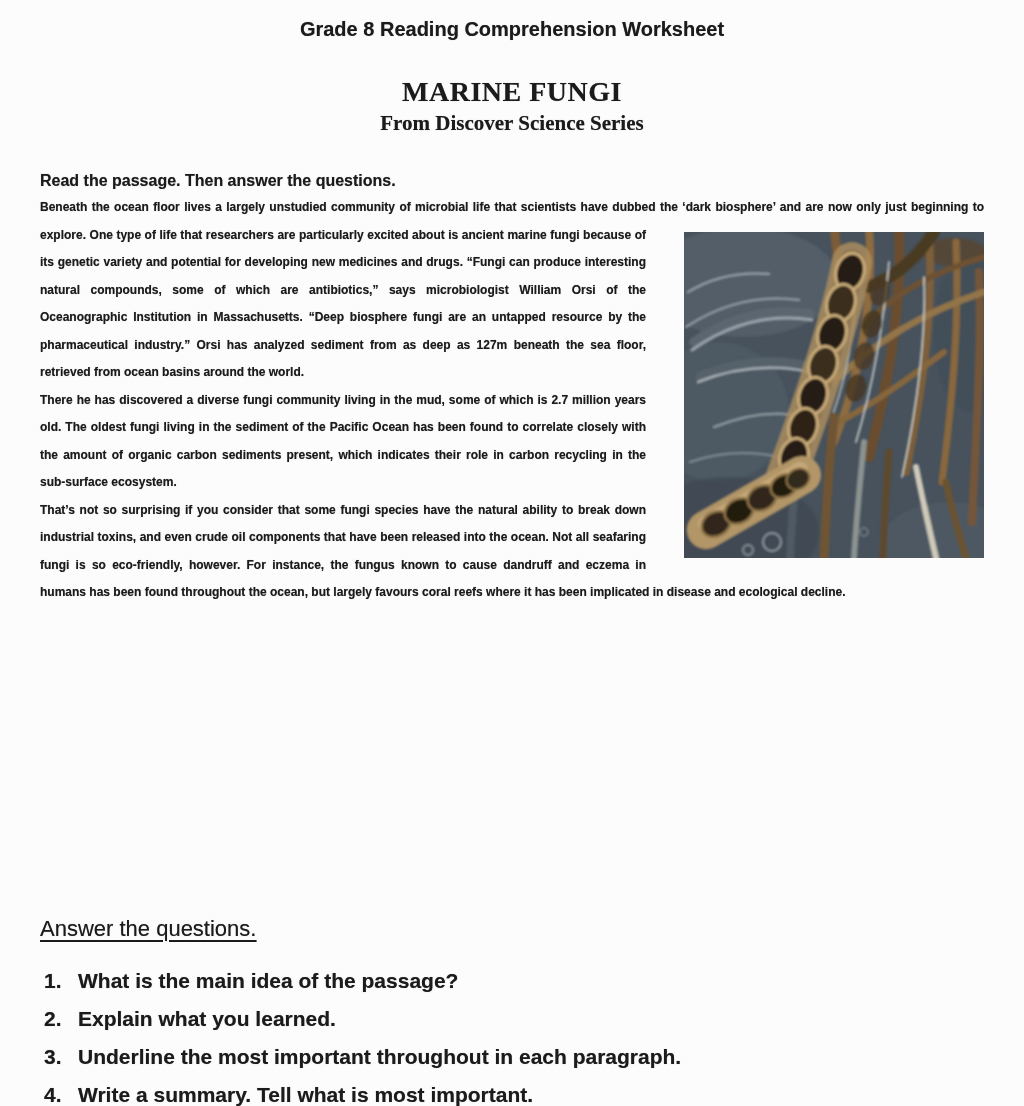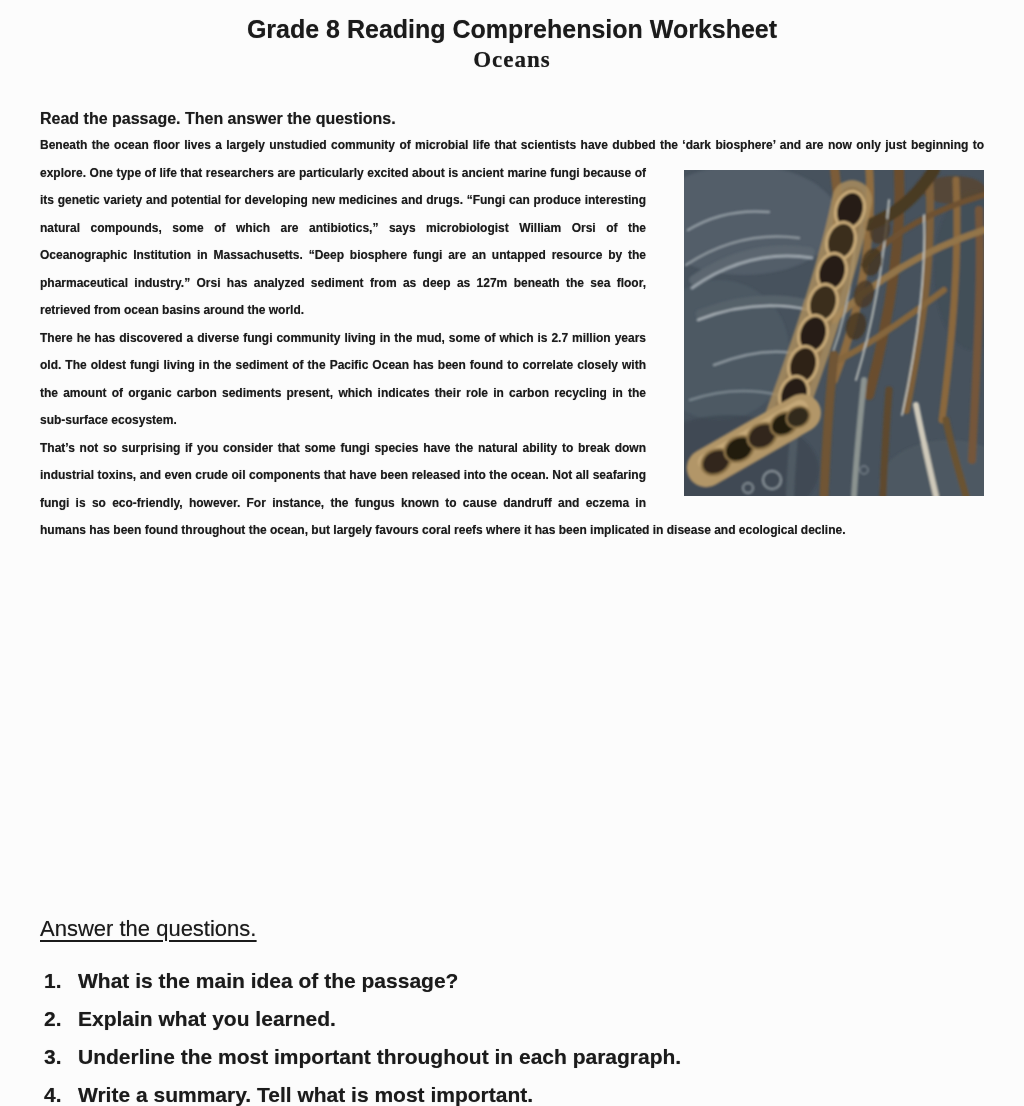--- a/index.html
+++ b/index.html
@@ -9,21 +9,21 @@
     height: 1106px;
     background: #fcfcfc;
     overflow: hidden;
     font-family: "Liberation Sans", "DejaVu Sans", sans-serif;
     color: #1b1b1b;
     text-shadow: 0 0 0.7px rgba(25,25,25,0.55);
   }
   .header { text-align: center; }
   .ws-title {
     margin: 14px 0 0 0;
-    font-size: 25px;
+    font-size: 20px;
     font-weight: bold;
     line-height: 30px;
   }
   .passage-title {
     margin: 33px 0 0 0;
     font-family: "Liberation Serif", "DejaVu Serif", serif;
     font-size: 28px;
     font-weight: bold;
     line-height: 30px;
     letter-spacing: 0.5px;
@@ -86,21 +86,22 @@
   .q-num { width: 34px; flex: none; }
   .q-text { flex: 1; }
 </style>
 </head>
 <body>
 
 <div class="page">
 
   <div class="header">
     <h1 class="ws-title">Grade 8 Reading Comprehension Worksheet</h1>
-    <div class="source-book">Oceans</div>
+    <h2 class="passage-title">MARINE FUNGI</h2>
+    <div class="source-line">From Discover Science Series</div>
   </div>
 
   <div class="content">
     <p class="instructions">Read the passage. Then answer the questions.</p>
 
     <div class="passage">
       <p>
         <span>Beneath the ocean floor lives a largely unstudied community of microbial life that scientists have dubbed the ‘dark biosphere’ and are now only just beginning to explore. One type of life that researchers are particularly excited about is ancient</span>
         <span class="photo-float">
           <svg viewBox="0 0 300 326" width="300" height="326" xmlns="http://www.w3.org/2000/svg" role="img" aria-hidden="true">

